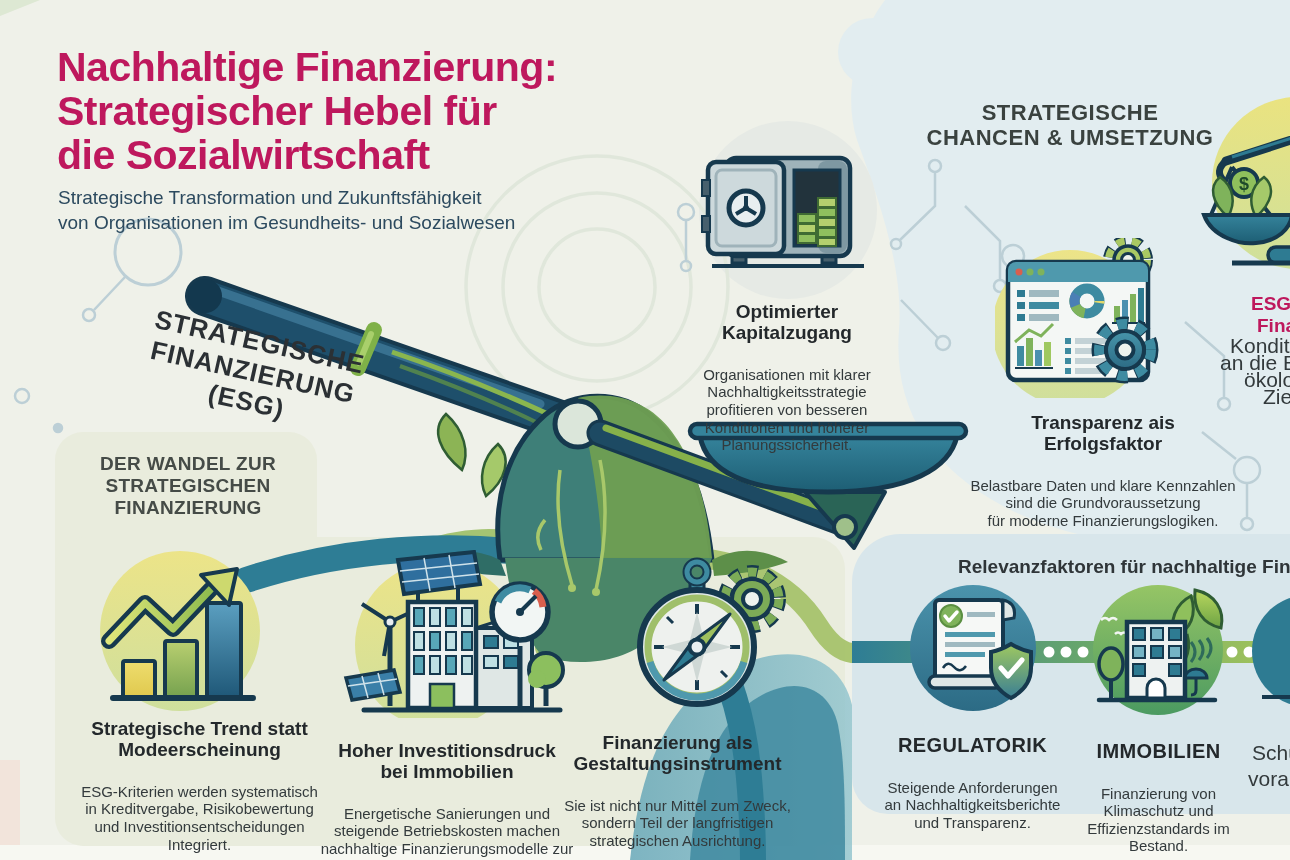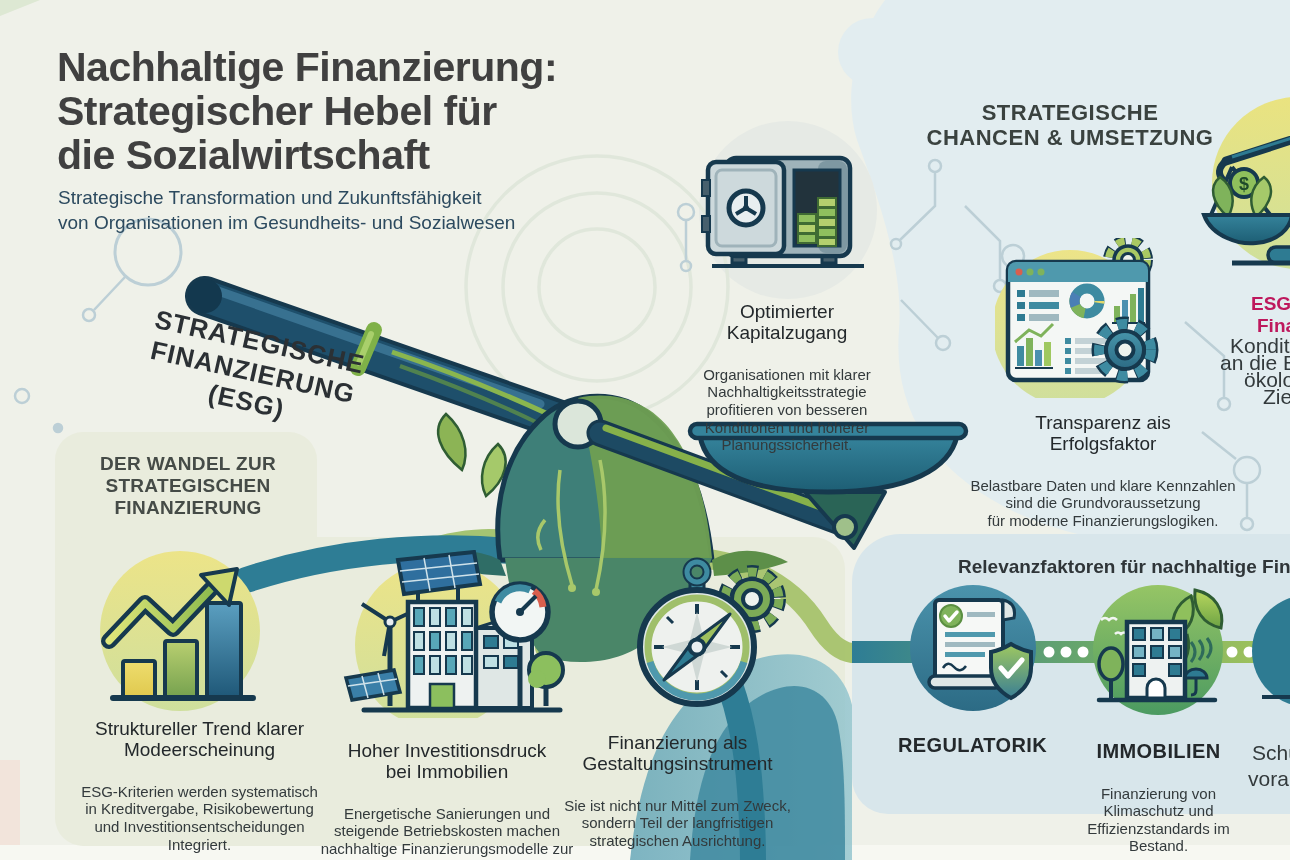--- a/index.html
+++ b/index.html
@@ -4,26 +4,26 @@
 <style>
   html,body{margin:0;padding:0;}
   body{
     width:1290px;height:860px;position:relative;overflow:hidden;
     background:#eff1e9;
     font-family:"Liberation Sans",sans-serif;
     color:#30383a;
   }
   .abs{position:absolute;}
   .txt{white-space:pre-line;text-align:center;}
-  .ttl{font-weight:400;color:#23282b;font-size:19px;line-height:1.13;}
+  .ttl{font-weight:700;color:#23282b;font-size:19px;line-height:1.13;}
   .bdy{color:#333a3c;font-size:15px;line-height:1.17;margin-top:4px;}
   .frag{position:absolute;white-space:nowrap;color:#333a3c;font-size:21px;}
   .fragb{position:absolute;white-space:nowrap;color:#be185d;font-size:19px;font-weight:700;}
   #title{left:57px;top:46px;width:560px;font-size:41px;line-height:1.07;font-weight:700;
-    color:#404040;letter-spacing:-0.5px;text-align:left;}
+    color:#be185d;letter-spacing:-0.5px;text-align:left;}
   #subtitle{left:58px;top:186px;width:520px;font-size:19px;line-height:1.3;color:#2c4a5f;text-align:left;}
   #lever-label{left:128px;top:326px;width:250px;font-size:26px;font-weight:700;color:#2b3034;
     letter-spacing:1px;line-height:1.18;transform:rotate(12.5deg);}
   #chances-header{left:920px;top:100px;width:300px;font-size:22px;font-weight:700;color:#3a423f;
     letter-spacing:0.5px;line-height:1.14;}
   #wandel-header{left:68px;top:453px;width:240px;font-size:19px;font-weight:700;color:#454b47;
     letter-spacing:0.3px;line-height:1.16;}
   #relevanz-header{left:958px;top:556px;font-size:19px;font-weight:700;color:#2f3538;white-space:nowrap;}
   .panel{position:absolute;background:#e9ecdd;}
   .rtitle{font-weight:700;letter-spacing:0.4px;}
@@ -536,21 +536,21 @@
 <div class="frag" style="left:1230px;top:334px;">Konditio</div>
 <div class="frag" style="left:1220px;top:351px;">an die Erre</div>
 <div class="frag" style="left:1244px;top:368px;">ökologis</div>
 <div class="frag" style="left:1263px;top:385px;">Zielw</div>
 
 <div class="abs txt" id="wandel-header">DER WANDEL ZUR
 STRATEGISCHEN
 FINANZIERUNG</div>
 
 <div class="abs txt" style="left:57px;top:700px;width:285px;">
-  <div class="ttl">Struktureller Trend klarer
+  <div class="ttl">Strategische Trend statt
 Modeerscheinung</div>
   <div class="bdy">ESG-Kriterien werden systematisch
 in Kreditvergabe, Risikobewertung
 und Investitionsentscheidungen
 Integriert.</div>
 </div>
 
 <div class="abs txt" style="left:318px;top:722px;width:258px;">
   <div class="ttl">Hoher Investitionsdruck
 bei Immobilien</div>
@@ -565,20 +565,23 @@
 Gestaltungsinstrument</div>
   <div class="bdy">Sie ist nicht nur Mittel zum Zweck,
 sondern Teil der langfristigen
 strategischen Ausrichtung.</div>
 </div>
 
 <div class="abs" id="relevanz-header">Relevanzfaktoren für nachhaltige Finan</div>
 
 <div class="abs txt" style="left:860px;top:716px;width:225px;">
   <div class="ttl rtitle" style="font-size:20px;">REGULATORIK</div>
+  <div class="bdy">Steigende Anforderungen
+an Nachhaltigkeitsberichte
+und Transparenz.</div>
 </div>
 
 <div class="abs txt" style="left:1076px;top:722px;width:165px;">
   <div class="ttl rtitle" style="font-size:20px;">IMMOBILIEN</div>
   <div class="bdy">Finanzierung von
 Klimaschutz und
 Effizienzstandards im
 Bestand.</div>
 </div>
 

